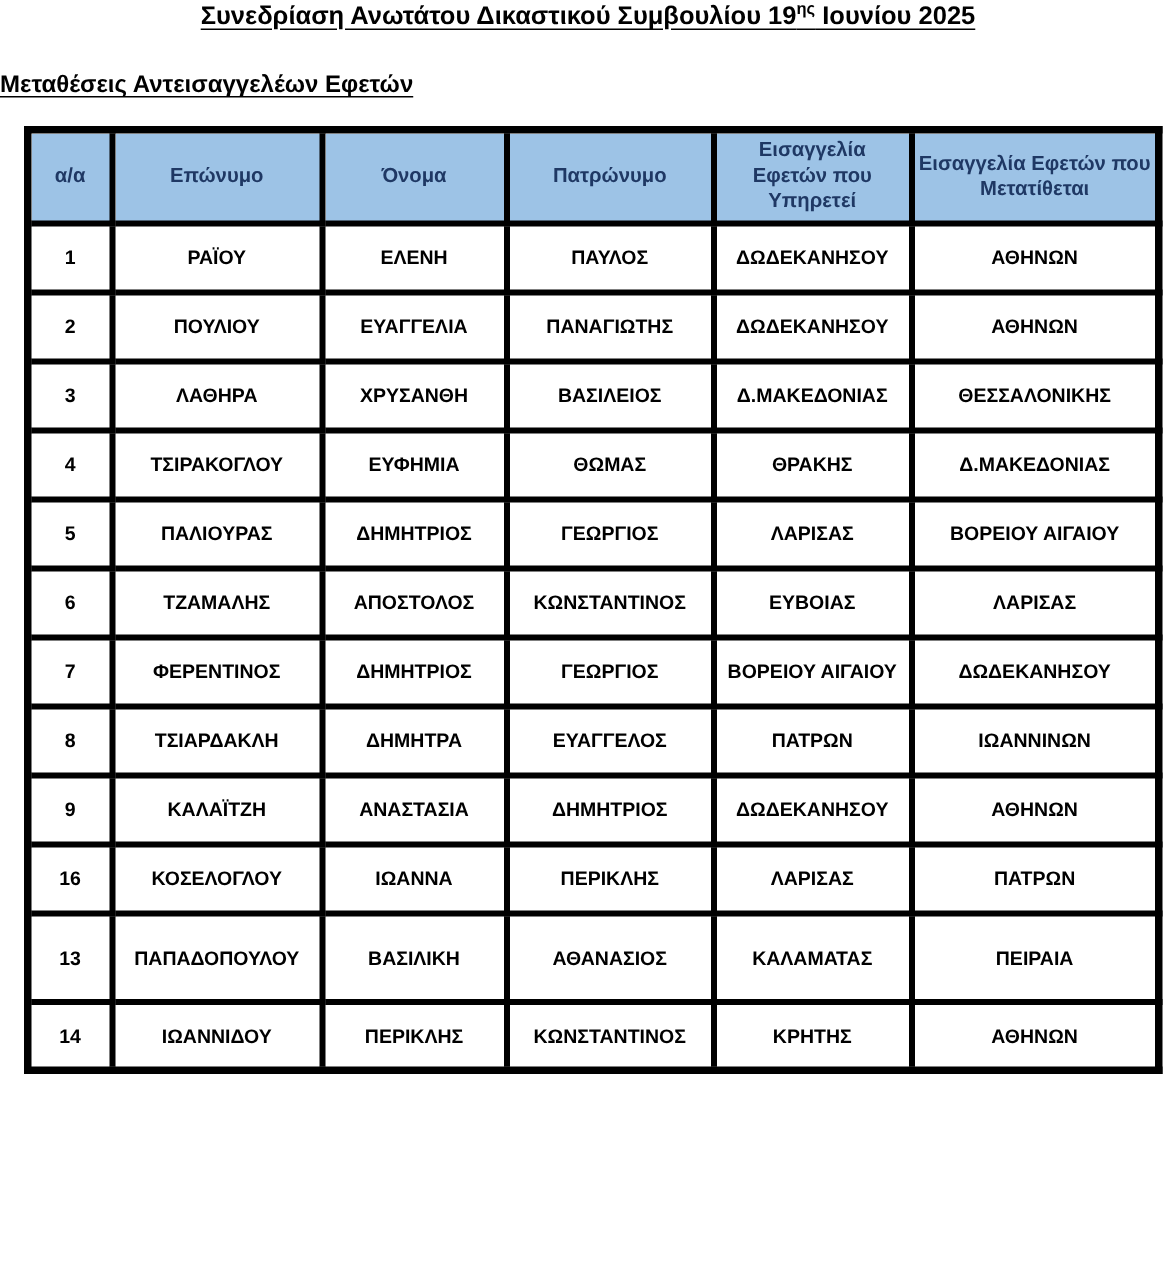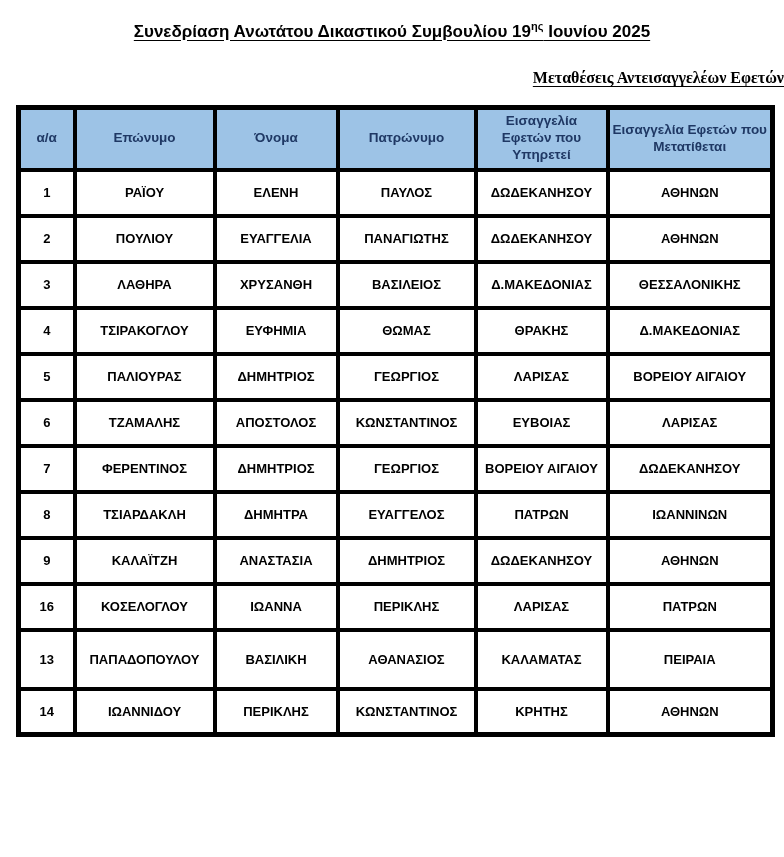--- a/index.html
+++ b/index.html
@@ -10,43 +10,41 @@
   .page {
     position: relative;
     width: 784px;
     height: 857px;
     background: #FFFFFF;
     font-family: "Liberation Sans", "DejaVu Sans", sans-serif;
     color: #000000;
     overflow: hidden;
   }
   .title {
-    margin-top: 21px;
     text-align: center;
     font-size: 17px;
     font-weight: bold;
     line-height: 22px;
     text-decoration: underline;
     text-underline-offset: 3px;
     color: #000000;
   }
   .title sup {
     font-size: 11px;
     line-height: 0;
   }
   .subtitle {
     margin-top: 25px;
-    text-align: right;
+    text-align: left;
     font-size: 16px;
     font-weight: bold;
     line-height: 20px;
     text-decoration: underline;
     text-underline-offset: 3px;
     color: #000000;
-    font-family: Liberation Serif, serif;
   }
   table.transfers {
     border-collapse: collapse;
     table-layout: fixed;
     width: 754px;
     margin: 17px 0 0 16px;
     border: 5px solid #000000;
   }
   table.transfers th,
   table.transfers td {

